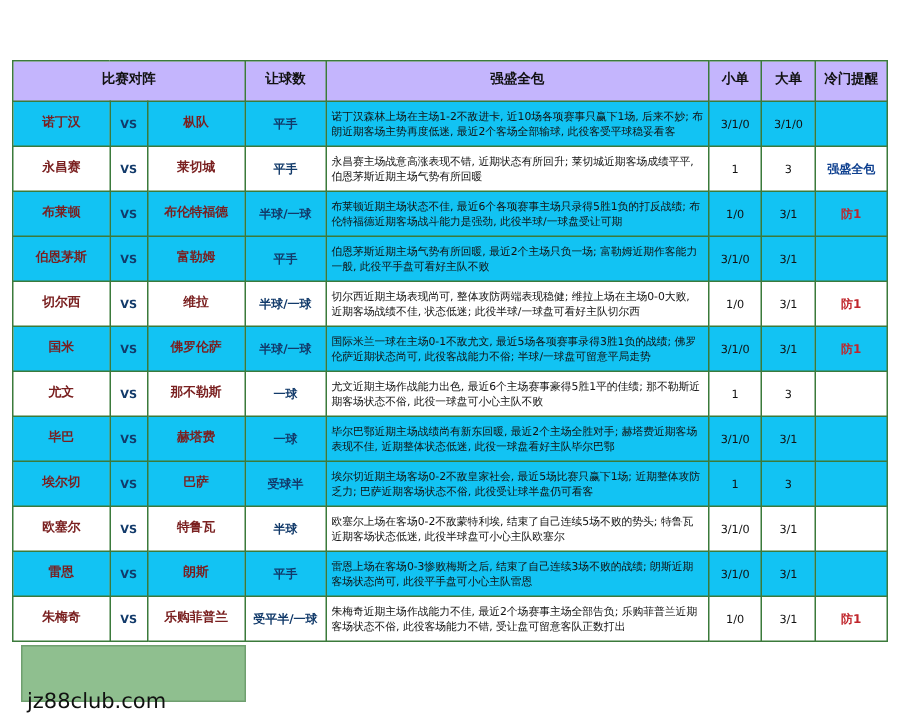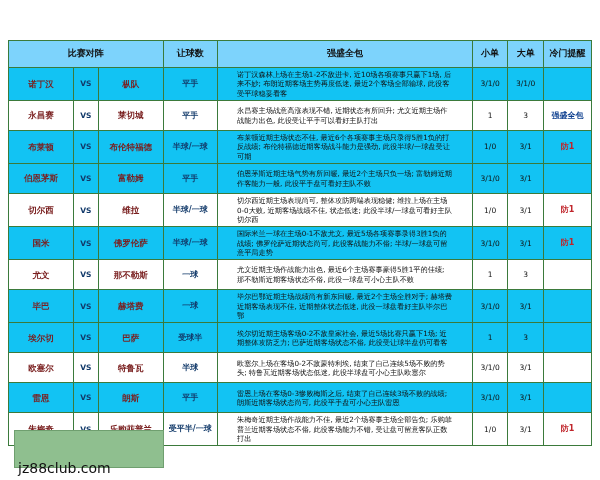--- a/index.html
+++ b/index.html
@@ -30,21 +30,21 @@
   th,td{
     border:1px solid #3b7a3b;
     padding:0;
     text-align:center;
     vertical-align:middle;
     font-size:7.5px;
     line-height:1.25;
     color:#111;
   }
   thead th{
-    background:#7dd3fc;
+    background:#c4b5fd;
     font-size:9px;
     font-weight:bold;
     height:26px;
     color:#111;
     margin-left:20px;
   }
   tbody tr{height:30px;}
   tbody tr.alt{background:#12c3f3;}
   tbody tr.plain{background:#ffffff;}
   td.team{
@@ -58,21 +58,21 @@
     font-weight:bold;
     color:#123a6a;
   }
   td.hand{
     font-size:8px;
     font-weight:bold;
     color:#123a6a;
   }
   td.note{
     text-align:left;
-    padding:2px 19px;
+    padding:2px 3px;
     font-size:7.2px;
     line-height:1.3;
     color:#111;
   }
   td.num{
     font-size:7.5px;
     color:#111;
   }
   td.warn{
     font-size:8px;
@@ -129,21 +129,21 @@
         <td class="note">诺丁汉森林上场在主场1-2不敌进卡, 近10场各项赛事只赢下1场, 后来不妙; 布朗近期客场主势再度低迷, 最近2个客场全部输球, 此役客受平球稳妥看客</td>
         <td class="num">3/1/0</td>
         <td class="num">3/1/0</td>
         <td class="warn"></td>
       </tr>
       <tr class="plain">
         <td class="team">永昌赛</td>
         <td class="vs">VS</td>
         <td class="team">莱切城</td>
         <td class="hand">平手</td>
-        <td class="note">永昌赛主场战意高涨表现不错, 近期状态有所回升; 尤文近期主场作战能力出色, 此役受让平手可以看好主队打出</td>
+        <td class="note">永昌赛主场战意高涨表现不错, 近期状态有所回升; 莱切城近期客场成绩平平, 伯恩茅斯近期主场气势有所回暖</td>
         <td class="num">1</td>
         <td class="num">3</td>
         <td class="warn blue">强盛全包</td>
       </tr>
       <tr class="alt">
         <td class="team">布莱顿</td>
         <td class="vs">VS</td>
         <td class="team">布伦特福德</td>
         <td class="hand">半球/一球</td>
         <td class="note">布莱顿近期主场状态不佳, 最近6个各项赛事主场只录得5胜1负的打反战绩; 布伦特福德近期客场战斗能力是强劲, 此役半球/一球盘受让可期</td>

